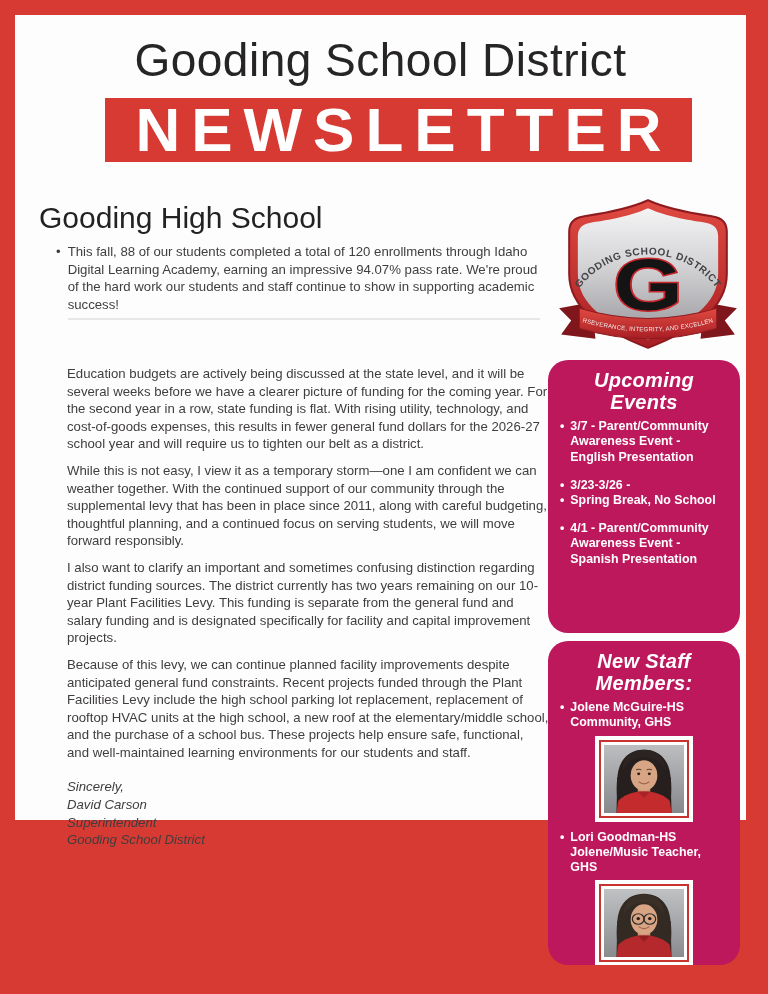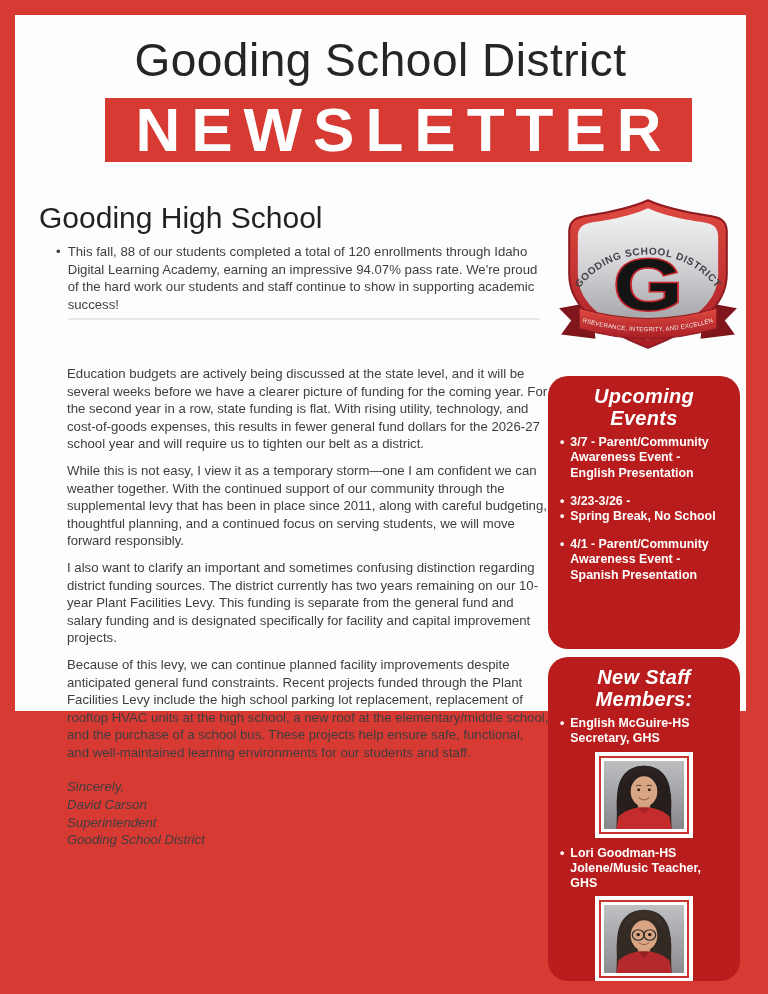--- a/index.html
+++ b/index.html
@@ -3,21 +3,21 @@
 <meta charset="utf-8">
 <style>
   * { margin:0; padding:0; box-sizing:border-box; }
   html,body { background:#fff; }
   .page {
     position:relative; width:768px; height:994px;
     background:#d63a33; overflow:hidden;
     font-family:"Liberation Sans", sans-serif;
   }
   .content {
-    position:absolute; left:15px; top:15px; width:731px; height:696px;
+    position:absolute; left:15px; top:15px; width:731px; height:805px;
     background:#fdfdfd;
   }
   .main-title {
     position:absolute; left:0; right:0; top:20px; text-align:center;
     font-size:46px; font-weight:500; color:#262425; letter-spacing:0.5px;
     line-height:1.1;
   }
   .banner {
     position:absolute; left:90px; top:83px; width:587px; height:64px;
     background:#d63a33; color:#ffffff;
@@ -46,22 +46,22 @@
   .letter {
     position:absolute; left:52px; top:350px; width:482px;
     font-size:13.2px; line-height:17.6px; color:#403d3e;
   }
   .letter p { margin-bottom:9px; white-space:pre-line; }
   .signature { white-space:pre-line; margin-top:17px;font-style:italic; }
   
   .logo-wrap { position:absolute; left:536px; top:182px; width:194px; height:154px; }
   .card {
     position:absolute; left:533px; width:192px;
-    background:#b91c1c; border-radius:20px; color:#ffffff;
-    padding:10px 12px 8px 12px; overflow:hidden;margin-top:16px;
+    background:#be185d; border-radius:20px; color:#ffffff;
+    padding:10px 12px 8px 12px; overflow:hidden;
   }
   .card-events { top:345px; height:273px; }
   .card-staff  { top:626px; height:324px; }
   .card-title {
     text-align:center; font-style:italic; font-weight:800;
     font-size:20px; line-height:1.08; margin-bottom:6px; letter-spacing:0.3px;
   }
   .ev-group { margin-bottom:13px; }
   .b-row { display:flex; gap:6px; font-size:12.4px; font-weight:700; line-height:15.2px; }
   .b-row .bul { flex:0 0 auto; }
@@ -159,21 +159,21 @@
           <span class="txt">4/1 - Parent/Community Awareness Event - Spanish Presentation</span>
         </div>
       </div>
     </div>
 
     <div class="card card-staff">
       <div class="card-title">New Staff Members:</div>
 
       <div class="b-row staff-name">
         <span class="bul">•</span>
-        <span class="txt">English McGuire-HS Secretary, GHS</span>
+        <span class="txt">Jolene McGuire-HS Community, GHS</span>
       </div>
       <div class="photo-frame">
         <div class="photo-inner">
           <svg viewBox="0 0 90 85" preserveAspectRatio="none">
             <defs>
               <linearGradient id="bgA" x1="0" y1="0" x2="0" y2="1">
                 <stop offset="0" stop-color="#bdbec0"></stop>
                   <stop offset="1" stop-color="#86878b"></stop>
               </linearGradient>
             </defs>

